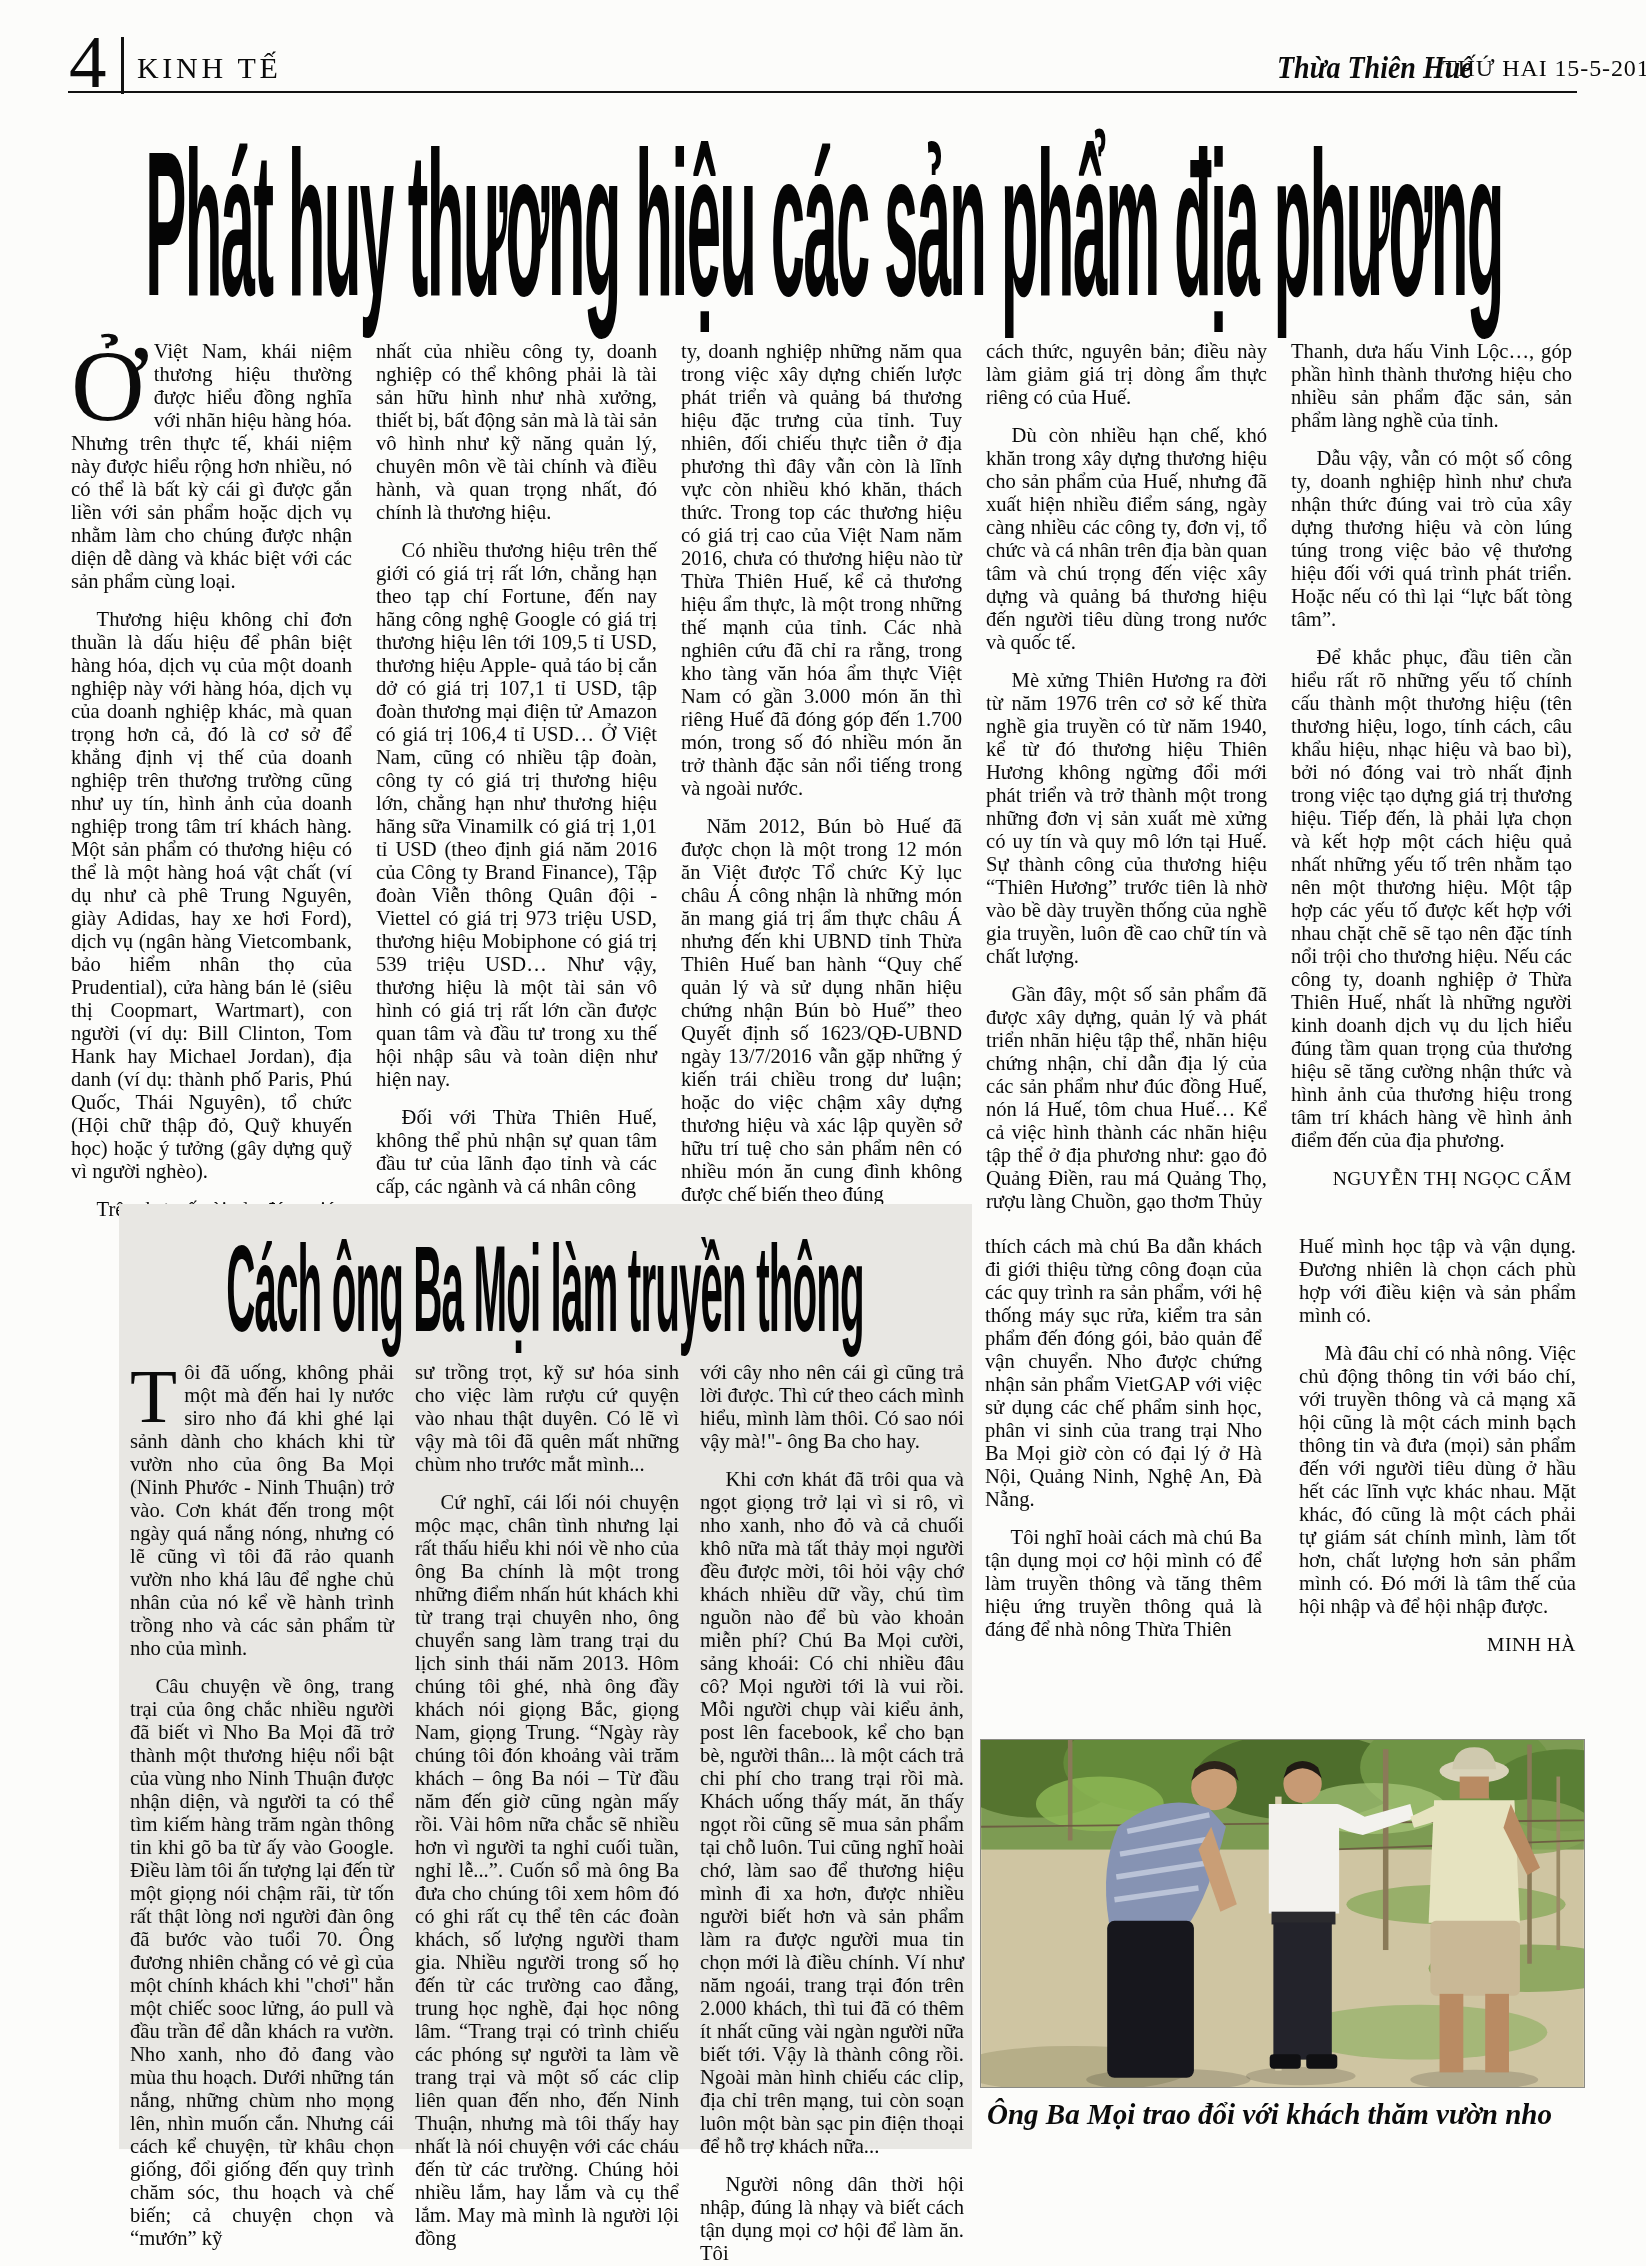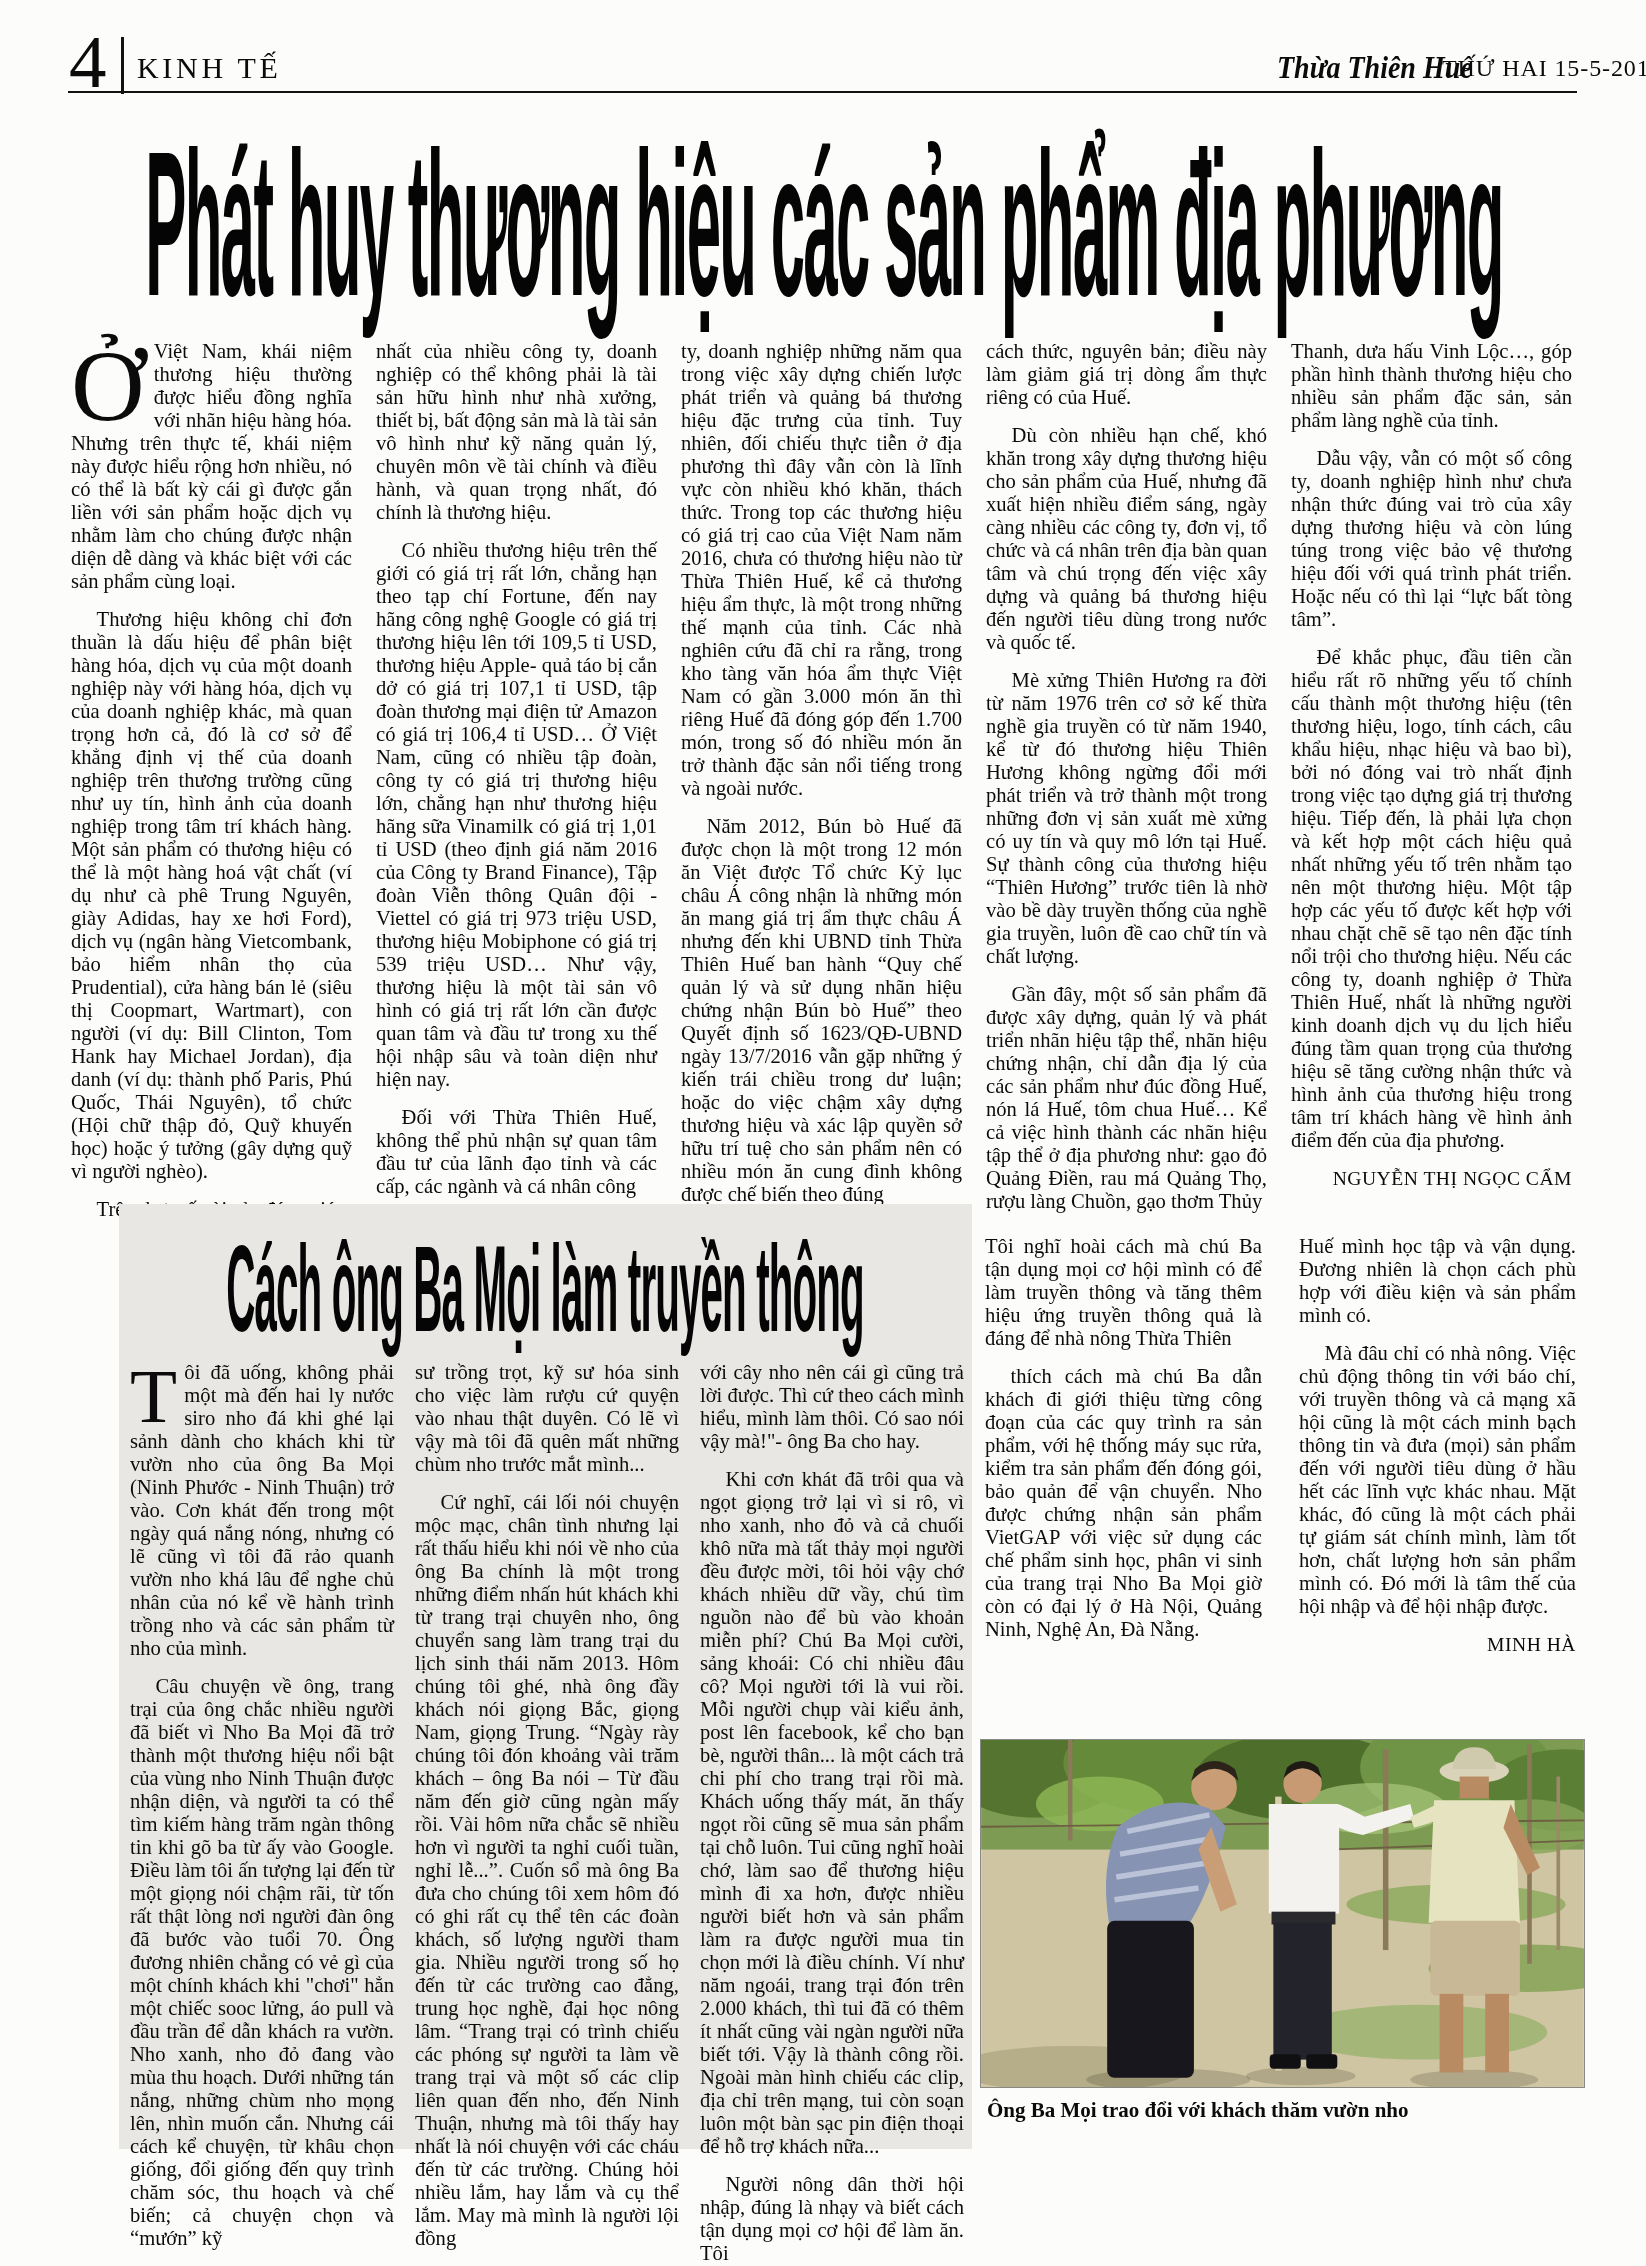--- a/index.html
+++ b/index.html
@@ -32,21 +32,21 @@
   #a2right{left:985px;top:1235px;width:590px;gap:37px;}
   #a2right .col{width:277px;flex:0 0 277px;}
   .dropcap{float:left;font-family:"Liberation Serif",serif;font-weight:normal;}
   .dc-a1{font-size:102px;line-height:75px;padding:9.1px 9.1px 0 0;}
   .dc-a2{font-size:77px;line-height:57px;padding:7.3px 7.3px 0 0;}
   .byline{font-weight:normal;text-align:right;font-size:19.6px;letter-spacing:0.5px;margin-top:14.6px;}
   
   #panel{position:absolute;left:119px;top:1204px;width:853px;height:945px;background:#e8e7e3;}
   
   #photo{position:absolute;left:980px;top:1739px;width:605px;height:349px;border:0.9px solid #8a8a84;box-sizing:border-box;}
-  #caption{position:absolute;left:987px;top:2098px;width:594px;font-weight:bold;font-size:21px;}
+  #caption{position:absolute;left:987px;top:2098px;width:594px;font-weight:bold;font-style:italic;font-size:29px;}
 </style>
 </head>
 <body>
 
 <div id="page">
 
   <div class="pagenum">4</div>
   <div class="vbar"></div>
   <div class="section">KINH TẾ</div>
   <div class="masthead">Thừa Thiên Huế</div>
@@ -117,22 +117,22 @@
           <p>với cây nho nên cái gì cũng trả lời được. Thì cứ theo cách mình hiểu, mình làm thôi. Có sao nói vậy mà!"- ông Ba cho hay.</p>
           <p>Khi cơn khát đã trôi qua và ngọt giọng trở lại vì si rô, vì nho xanh, nho đỏ và cả chuối khô nữa mà tất thảy mọi người đều được mời, tôi hỏi vậy chớ khách nhiều dữ vầy, chú tìm nguồn nào để bù vào khoản miễn phí? Chú Ba Mọi cười, sảng khoái: Có chi nhiều đâu cô? Mọi người tới là vui rồi. Mỗi người chụp vài kiểu ảnh, post lên facebook, kể cho bạn bè, người thân... là một cách trả chi phí cho trang trại rồi mà. Khách uống thấy mát, ăn thấy ngọt rồi cũng sẽ mua sản phẩm tại chỗ luôn. Tui cũng nghĩ hoài chớ, làm sao để thương hiệu mình đi xa hơn, được nhiều người biết hơn và sản phẩm làm ra được người mua tin chọn mới là điều chính. Ví như năm ngoái, trang trại đón trên 2.000 khách, thì tui đã có thêm ít nhất cũng vài ngàn người nữa biết tới. Vậy là thành công rồi. Ngoài màn hình chiếu các clip, địa chỉ trên mạng, tui còn soạn luôn một bàn sạc pin điện thoại để hỗ trợ khách nữa...</p>
           <p>Người nông dân thời hội nhập, đúng là nhạy và biết cách tận dụng mọi cơ hội để làm ăn. Tôi</p>
         </div>
     </div>
   </div>
 
   <div id="a2right" class="cols">
     <div class="col">
       <div class="paras">
+          <p>thích cách mà chú Ba dẫn khách đi giới thiệu từng công đoạn của các quy trình ra sản phẩm, với hệ thống máy sục rửa, kiểm tra sản phẩm đến đóng gói, bảo quản để vận chuyển. Nho được chứng nhận sản phẩm VietGAP với việc sử dụng các chế phẩm sinh học, phân vi sinh của trang trại Nho Ba Mọi giờ còn có đại lý ở Hà Nội, Quảng Ninh, Nghệ An, Đà Nẵng.</p>
           <p>Tôi nghĩ hoài cách mà chú Ba tận dụng mọi cơ hội mình có để làm truyền thông và tăng thêm hiệu ứng truyền thông quả là đáng để nhà nông Thừa Thiên</p>
-          <p>thích cách mà chú Ba dẫn khách đi giới thiệu từng công đoạn của các quy trình ra sản phẩm, với hệ thống máy sục rửa, kiểm tra sản phẩm đến đóng gói, bảo quản để vận chuyển. Nho được chứng nhận sản phẩm VietGAP với việc sử dụng các chế phẩm sinh học, phân vi sinh của trang trại Nho Ba Mọi giờ còn có đại lý ở Hà Nội, Quảng Ninh, Nghệ An, Đà Nẵng.</p>
         </div>
     </div>
     <div class="col">
       <div class="paras">
           <p>Huế mình học tập và vận dụng. Đương nhiên là chọn cách phù hợp với điều kiện và sản phẩm mình có.</p>
           <p>Mà đâu chỉ có nhà nông. Việc chủ động thông tin với báo chí, với truyền thông và cả mạng xã hội cũng là một cách minh bạch thông tin và đưa (mọi) sản phẩm đến với người tiêu dùng ở hầu hết các lĩnh vực khác nhau. Mặt khác, đó cũng là một cách phải tự giám sát chính mình, làm tốt hơn, chất lượng hơn sản phẩm mình có. Đó mới là tâm thế của hội nhập và để hội nhập được.</p>
         </div>
       <div class="byline">MINH HÀ</div>
     </div>
   </div>

